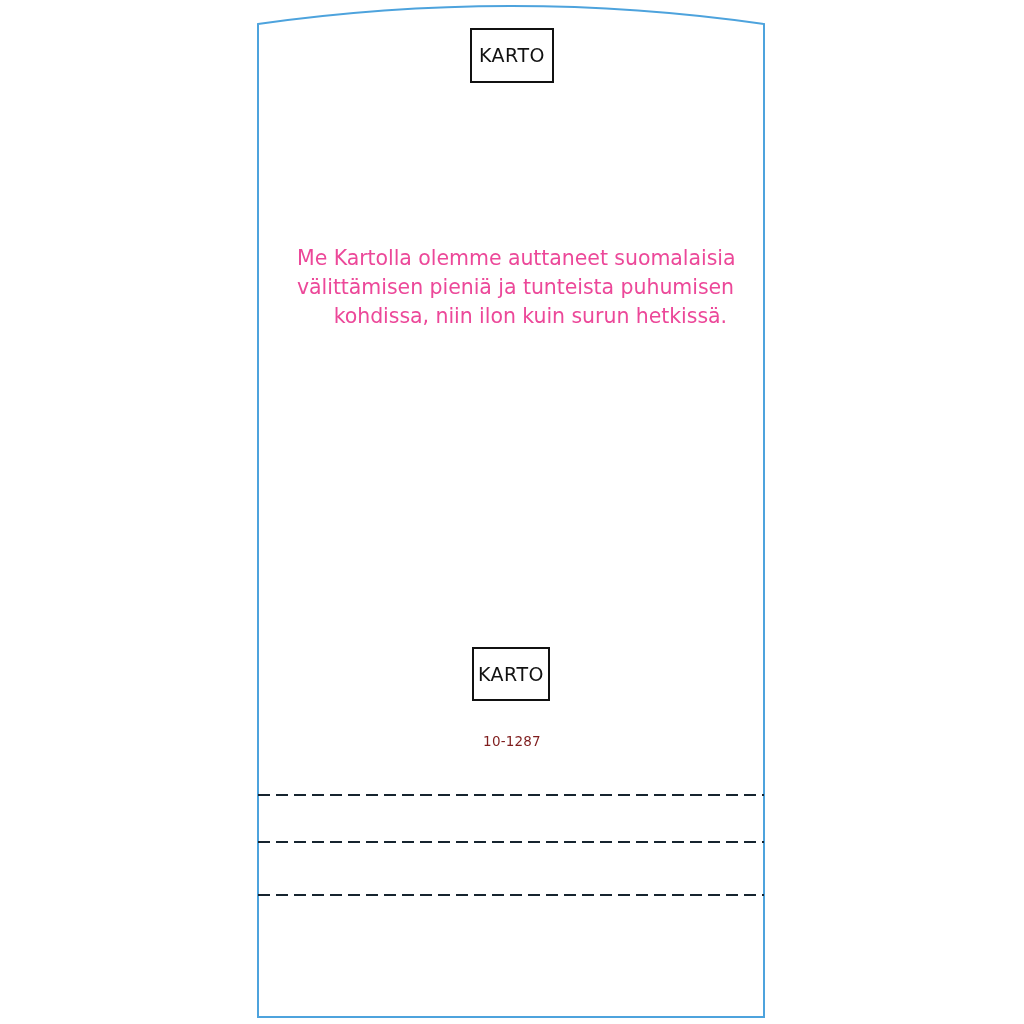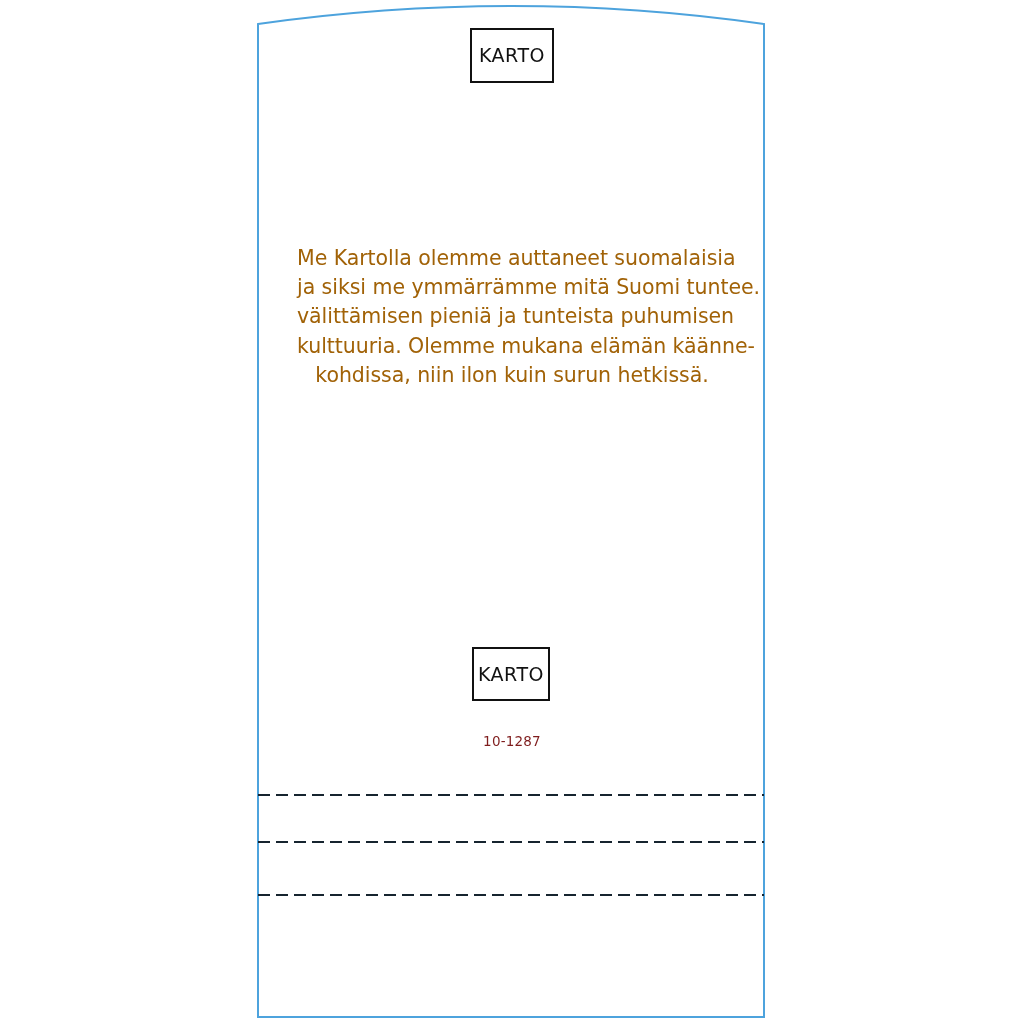--- a/index.html
+++ b/index.html
@@ -74,26 +74,26 @@
     width: 78px;
     height: 54px;
   }
 
   
   #body-copy {
     position: absolute;
     left: 297px;
     top: 244px;
     width: 430px;
-    text-align: center;
+    text-align: right;
     font-family: "DejaVu Sans", "Liberation Sans", sans-serif;
     font-size: 20.5px;
     font-weight: 400;
     line-height: 29.2px;
-    color: #a16207;
+    color: #ec4899;
     letter-spacing: -0.05px;
   }
   #body-copy .copy-line {
     display: block;
     white-space: nowrap;
   }
 
   
   #product-code {
     position: absolute;
@@ -123,23 +123,21 @@
   </svg>
 
   <div id="content-layer">
 
     <div class="logo-box" id="logo-box-top">
       <span class="logo-word">KARTO</span>
     </div>
 
     <div id="body-copy">
       <span class="copy-line">Me Kartolla olemme auttaneet suomalaisia</span>
-      <span class="copy-line">ja siksi me ymmärrämme mitä Suomi tuntee.</span>
       <span class="copy-line">välittämisen pieniä ja tunteista puhumisen</span>
-      <span class="copy-line">kulttuuria. Olemme mukana elämän käänne-</span>
       <span class="copy-line">kohdissa, niin ilon kuin surun hetkissä.</span>
     </div>
 
     <div class="logo-box" id="logo-box-bottom">
       <span class="logo-word">KARTO</span>
     </div>
 
     <div id="product-code">10-1287</div>
 
   </div>

